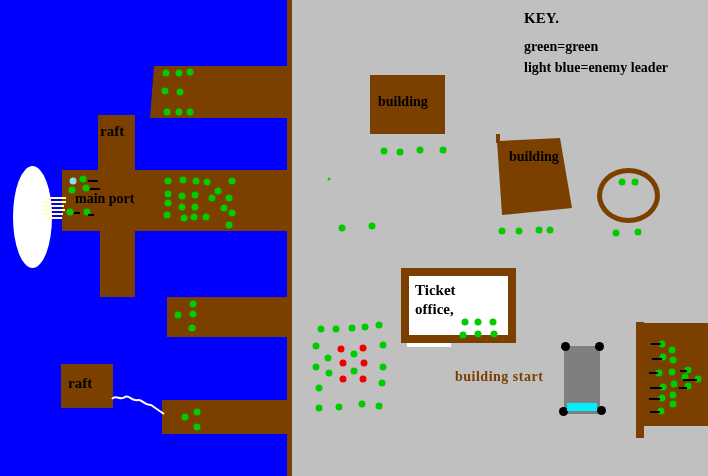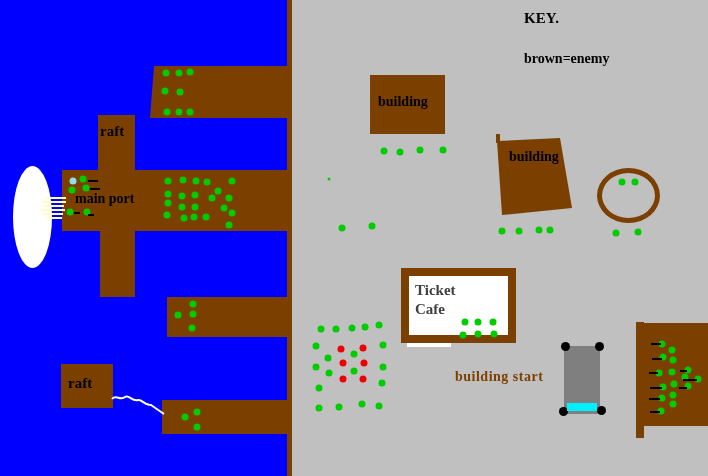--- a/index.html
+++ b/index.html
@@ -18,36 +18,36 @@
   #port-column{left:100px;top:231px;width:35px;height:66px;}
   #pier-mid{left:167px;top:297px;width:125px;height:40px;}
   #raft-bottom{left:61px;top:364px;width:52px;height:44px;}
   #pier-bottom{left:162px;top:400px;width:130px;height:34px;}
   #boat-ellipse{left:13px;top:166px;width:39px;height:102px;background:#FFFFFF;border-radius:50%;}
   #building-top{left:370px;top:75px;width:75px;height:59px;}
   #building-right{left:495px;top:133px;width:80px;height:83px;clip-path:polygon(2px 8px,65px 5px,77px 75px,7px 82px);}
   #building-right-antenna{left:496px;top:134px;width:4px;height:9px;}
   #ring{left:597px;top:168px;width:53px;height:45px;border:5px solid #7B3F00;border-radius:50%;background:transparent;}
   #ticket-office{left:401px;top:268px;width:99px;height:59px;border:8px solid #7B3F00;background:#FFFFFF;}
-  #ticket-text{left:415px;top:281px;width:90px;color:#404040;font-weight:bold;font-size:15px;line-height:19px;}
+  #ticket-text{left:415px;top:281px;width:90px;color:#000000;font-weight:bold;font-size:15px;line-height:19px;}
   #ticket-underline{left:407px;top:343px;width:44px;height:4px;background:#FFFFFF;}
   #bus-body{left:564px;top:346px;width:36px;height:68px;background:#7F7F7F;}
   .wheel{position:absolute;width:9px;height:9px;background:#000;border-radius:50%;}
   #bus-door{left:567px;top:403px;width:30px;height:8px;background:#00F0FF;}
   #structure-bar{left:636px;top:322px;width:8px;height:116px;}
   #structure-main{left:643px;top:323px;width:65px;height:103px;}
   .map-label{position:absolute;color:#000;font-weight:bold;font-size:15px;white-space:nowrap;}
   #label-main-port{left:75px;top:191px;font-size:14px;}
   #label-raft-top{left:100px;top:123px;}
   #label-raft-bottom{left:68px;top:375px;}
   #label-building-top{left:378px;top:94px;font-size:14px;}
   #label-building-right{left:509px;top:149px;font-size:14px;}
   #label-mission-start{left:455px;top:369px;color:#7B3F00;font-size:14px;letter-spacing:0.5px;}
   #key-block{left:524px;top:10px;width:180px;color:#000;}
-  #key-title{font-weight:bold;font-size:15px;margin-bottom:21px;}
+  #key-title{font-weight:bold;font-size:15px;margin-bottom:9px;}
   .key-entry{font-weight:bold;font-size:14px;line-height:21px;white-space:nowrap;}
   .dot{position:absolute;border-radius:50%;transform:translate(-50%,-50%);}
   .hline{position:absolute;height:2px;}
 </style>
 </head>
 <body>
 
 <div id="canvas">
 
   <div id="water" class="abs"></div>
@@ -211,21 +211,22 @@
 
   <div class="map-label" id="label-raft-top">raft</div>
   <div class="map-label" id="label-main-port">main port</div>
   <div class="map-label" id="label-raft-bottom">raft</div>
   <div class="map-label" id="label-building-top">building</div>
   <div class="map-label" id="label-building-right">building</div>
   <div class="map-label" id="label-mission-start">building start</div>
 
   <div id="ticket-text" class="abs">
     <div>Ticket</div>
-    <div>Cafe</div>
+    <div>office,</div>
   </div>
 
   <div id="key-block" class="abs">
     <div id="key-title">KEY.</div>
-    <div class="key-entry">brown=enemy</div>
+    <div class="key-entry">green=green</div>
+    <div class="key-entry">light blue=enemy leader</div>
   </div>
 
 </div>
 
 </body></html>

